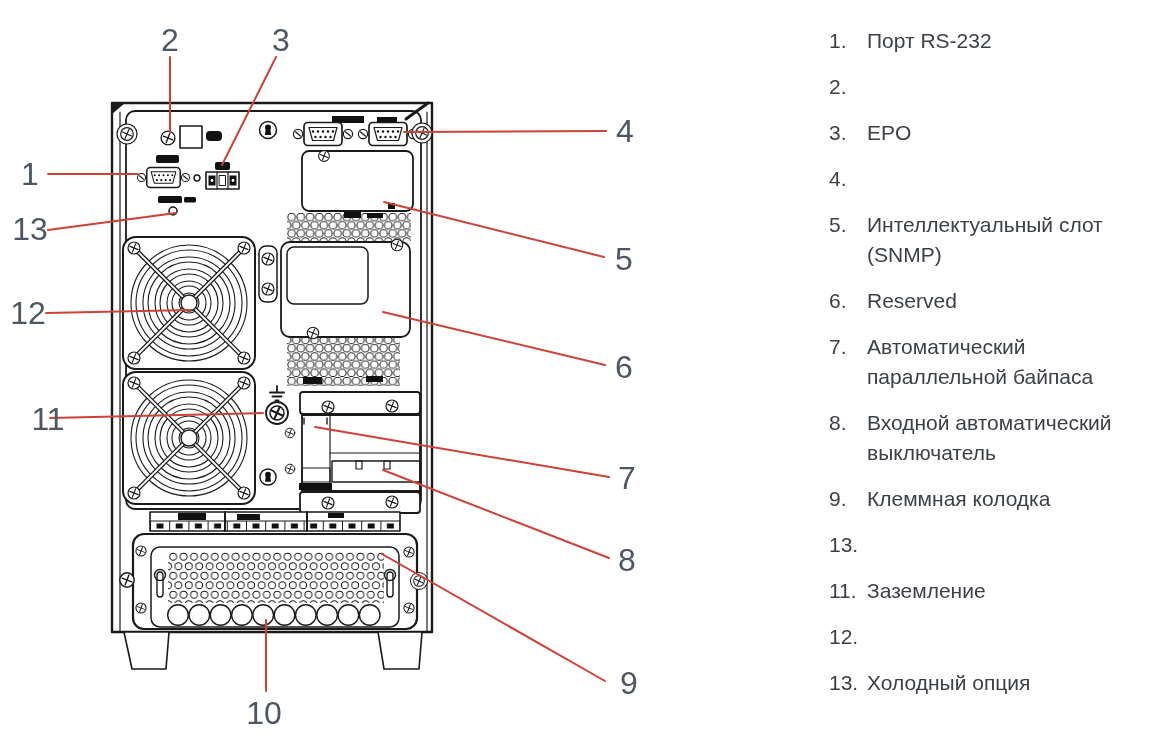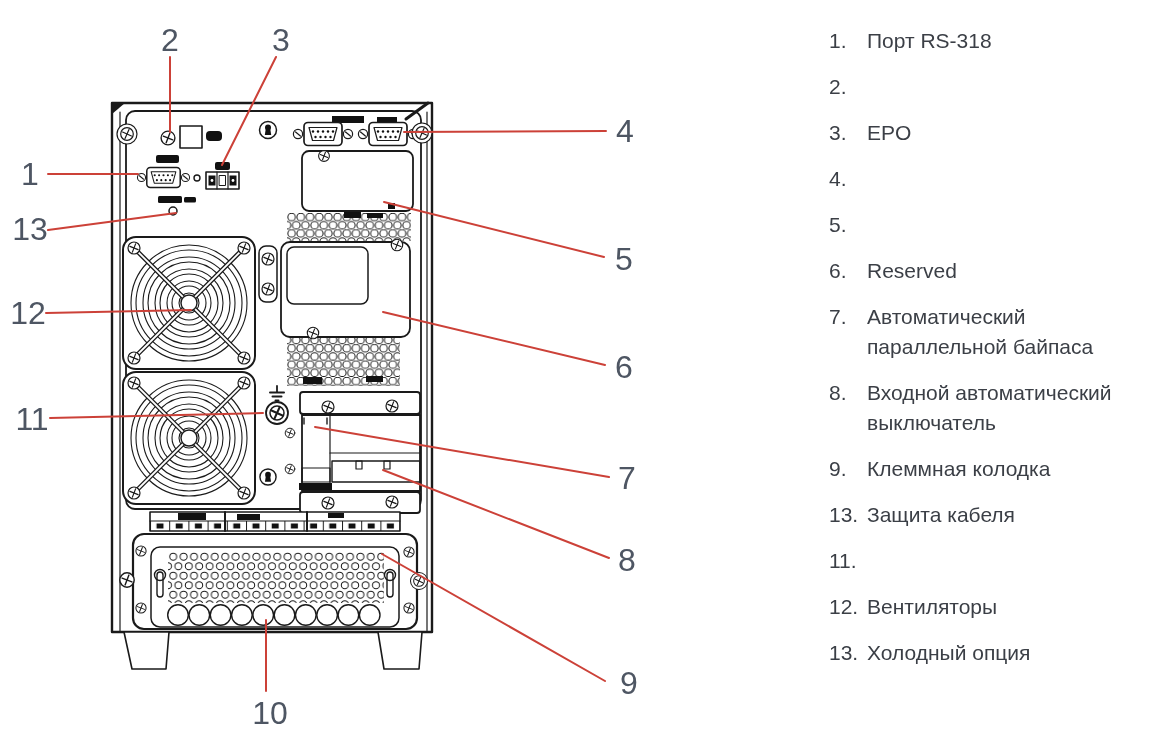--- a/index.html
+++ b/index.html
@@ -271,43 +271,45 @@
   <div>
     <div class="co" style="left:-2px;top:154px">1</div>
     <div class="co" style="left:138px;top:20px">2</div>
     <div class="co" style="left:249px;top:20px">3</div>
     <div class="co" style="left:593px;top:111px">4</div>
     <div class="co" style="left:592px;top:239px">5</div>
     <div class="co" style="left:592px;top:347px">6</div>
     <div class="co" style="left:595px;top:458px">7</div>
     <div class="co" style="left:595px;top:540px">8</div>
     <div class="co" style="left:597px;top:663px">9</div>
-    <div class="co" style="left:238px;top:693px">10</div>
-    <div class="co" style="left:0px;top:399px">11</div>
+    <div class="co" style="left:232px;top:693px">10</div>
+    <div class="co" style="left:16px;top:399px">11</div>
     <div class="co" style="left:-4px;top:293px">12</div>
     <div class="co" style="left:-2px;top:209px">13</div>
   </div>
 
   <div class="legend">
     <div class="li">
         <span class="num">1.</span>
-        <span class="txt">Порт RS-318</span>
+        <span class="txt">Порт RS-232</span>
       </div>
     <div class="li">
         <span class="num">2.</span>
       </div>
     <div class="li">
         <span class="num">3.</span>
         <span class="txt">EPO</span>
       </div>
     <div class="li">
         <span class="num">4.</span>
       </div>
     <div class="li">
         <span class="num">5.</span>
+        <span class="txt">Интеллектуальный слот
+(SNMP)</span>
       </div>
     <div class="li">
         <span class="num">6.</span>
         <span class="txt">Reserved</span>
       </div>
     <div class="li">
         <span class="num">7.</span>
         <span class="txt">Автоматический
 параллельной байпаса</span>
       </div>
@@ -315,28 +317,27 @@
         <span class="num">8.</span>
         <span class="txt">Входной автоматический
 выключатель</span>
       </div>
     <div class="li">
         <span class="num">9.</span>
         <span class="txt">Клеммная колодка</span>
       </div>
     <div class="li">
         <span class="num">13.</span>
-        <span class="txt">Защита кабеля</span>
       </div>
     <div class="li">
         <span class="num">11.</span>
+        <span class="txt">Заземление</span>
       </div>
     <div class="li">
         <span class="num">12.</span>
-        <span class="txt">Вентиляторы</span>
       </div>
     <div class="li">
         <span class="num">13.</span>
         <span class="txt">Холодный опция</span>
       </div>
   </div>
 
 </div>
 
 </body></html>

